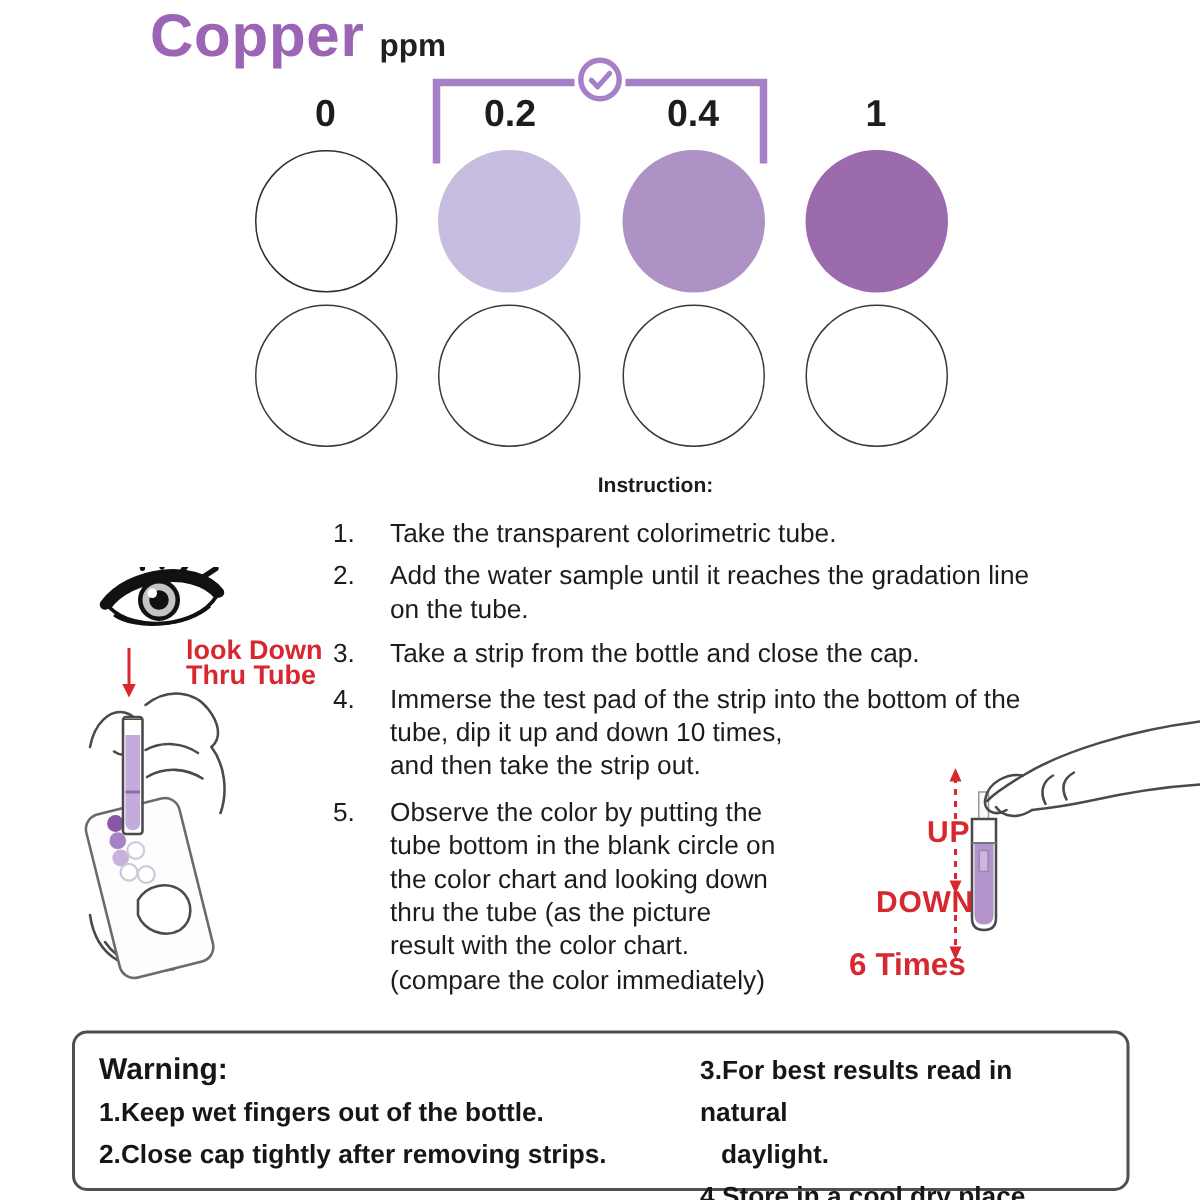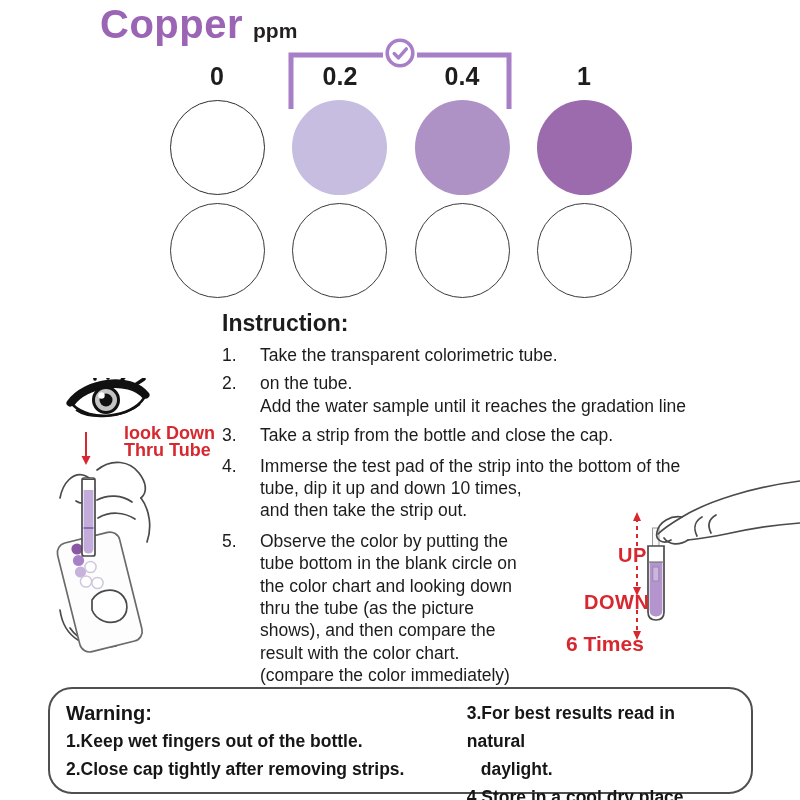--- a/index.html
+++ b/index.html
@@ -15,36 +15,36 @@
   .lvl-label{position:absolute;top:62px;width:84px;text-align:center;
              font-size:25px;font-weight:700;color:#1d1d1d;}
   
   .swatch,.blank{position:absolute;width:95px;height:95px;border-radius:50%;box-sizing:border-box;}
   .swatch.outlined{background:#ffffff;border:1.6px solid #2e2e2e;}
   .blank{background:#ffffff;border:1.6px solid #3a3a3a;}
   .row1{top:100px;} .row2{top:203px;}
   .c1{left:170px;} .c2{left:292px;} .c3{left:415px;} .c4{left:537px;}
   
   .ins{position:absolute;left:222px;top:310px;width:430px;font-size:17.5px;line-height:22.4px;color:#1c1c1c;}
-  .ins-h{font-size:23px;font-weight:700;line-height:26px;}
+  .ins-h{font-size:14px;font-weight:700;line-height:26px;text-align:center;}
   .item{display:flex;margin-top:8px;}
   .item .num{width:24px;flex:0 0 24px;}
   .item .lines span{display:block;white-space:nowrap;margin-left:14px;}
   .m6{margin-top:6px;} .m7{margin-top:7px;}
   
   .red{position:absolute;color:#d7282f;font-weight:700;white-space:nowrap;}
   .cap1{left:124px;top:423px;font-size:18px;}
   .cap2{left:124px;top:440px;font-size:18px;}
   .lbl-up{left:618px;top:544px;width:28px;text-align:center;font-size:20px;letter-spacing:0.5px;}
   .lbl-down{left:584px;top:591px;width:62px;text-align:left;font-size:20px;letter-spacing:0.5px;}
   .lbl-times{left:560px;top:632px;width:90px;text-align:center;font-size:21px;font-weight:600;}
   .art{position:absolute;}
   
   .warn{position:absolute;left:48px;top:687px;width:705px;height:107px;box-sizing:border-box;
-        border:2px solid #4f4f4f;border-radius:24px;padding:10px 16px 0 16px;
+        border:2px solid #4f4f4f;border-radius:10px;padding:10px 16px 0 16px;
         font-size:17.5px;font-weight:600;color:#161616;line-height:28px;}
   .warn-cols{display:flex;}
   .warn-col1{width:384px;}
   .warn-h{font-size:20px;font-weight:700;line-height:28px;}
   .warn-col2{padding-top:0px;margin-left:21px;}
   .warn-col2 .indent{padding-left:14px;}
 </style>
 </head>
 <body>
 
@@ -85,22 +85,22 @@
     <div class="item">
       <span class="num">1.</span>
       <span class="lines">
           <span>Take the transparent colorimetric tube.</span>
         </span>
     </div>
 
     <div class="item m6">
       <span class="num">2.</span>
       <span class="lines">
+        <span>Add the water sample until it reaches the gradation line</span>
         <span>on the tube.</span>
-        <span>Add the water sample until it reaches the gradation line</span>
       </span>
     </div>
 
     <div class="item m7">
       <span class="num">3.</span>
       <span class="lines">
           <span>Take a strip from the bottle and close the cap.</span>
         </span>
     </div>
 
@@ -113,21 +113,20 @@
       </span>
     </div>
 
     <div class="item">
       <span class="num">5.</span>
       <span class="lines">
         <span>Observe the color by putting the</span>
         <span>tube bottom in the blank circle on</span>
         <span>the color chart and looking down</span>
         <span>thru the tube (as the picture</span>
-        <span>shows), and then compare the</span>
         <span>result with the color chart.</span>
         <span>(compare the color immediately)</span>
       </span>
     </div>
   </div>
 
   <svg class="art" style="left:40px;top:378px;" width="200" height="282" viewBox="0 0 200 282">
 
     <g>
       <path d="M33,27 C46,8 88,1 104,20 C91,40 50,44 33,27 Z" fill="#ffffff" stroke="#111" stroke-width="2.5"></path>

